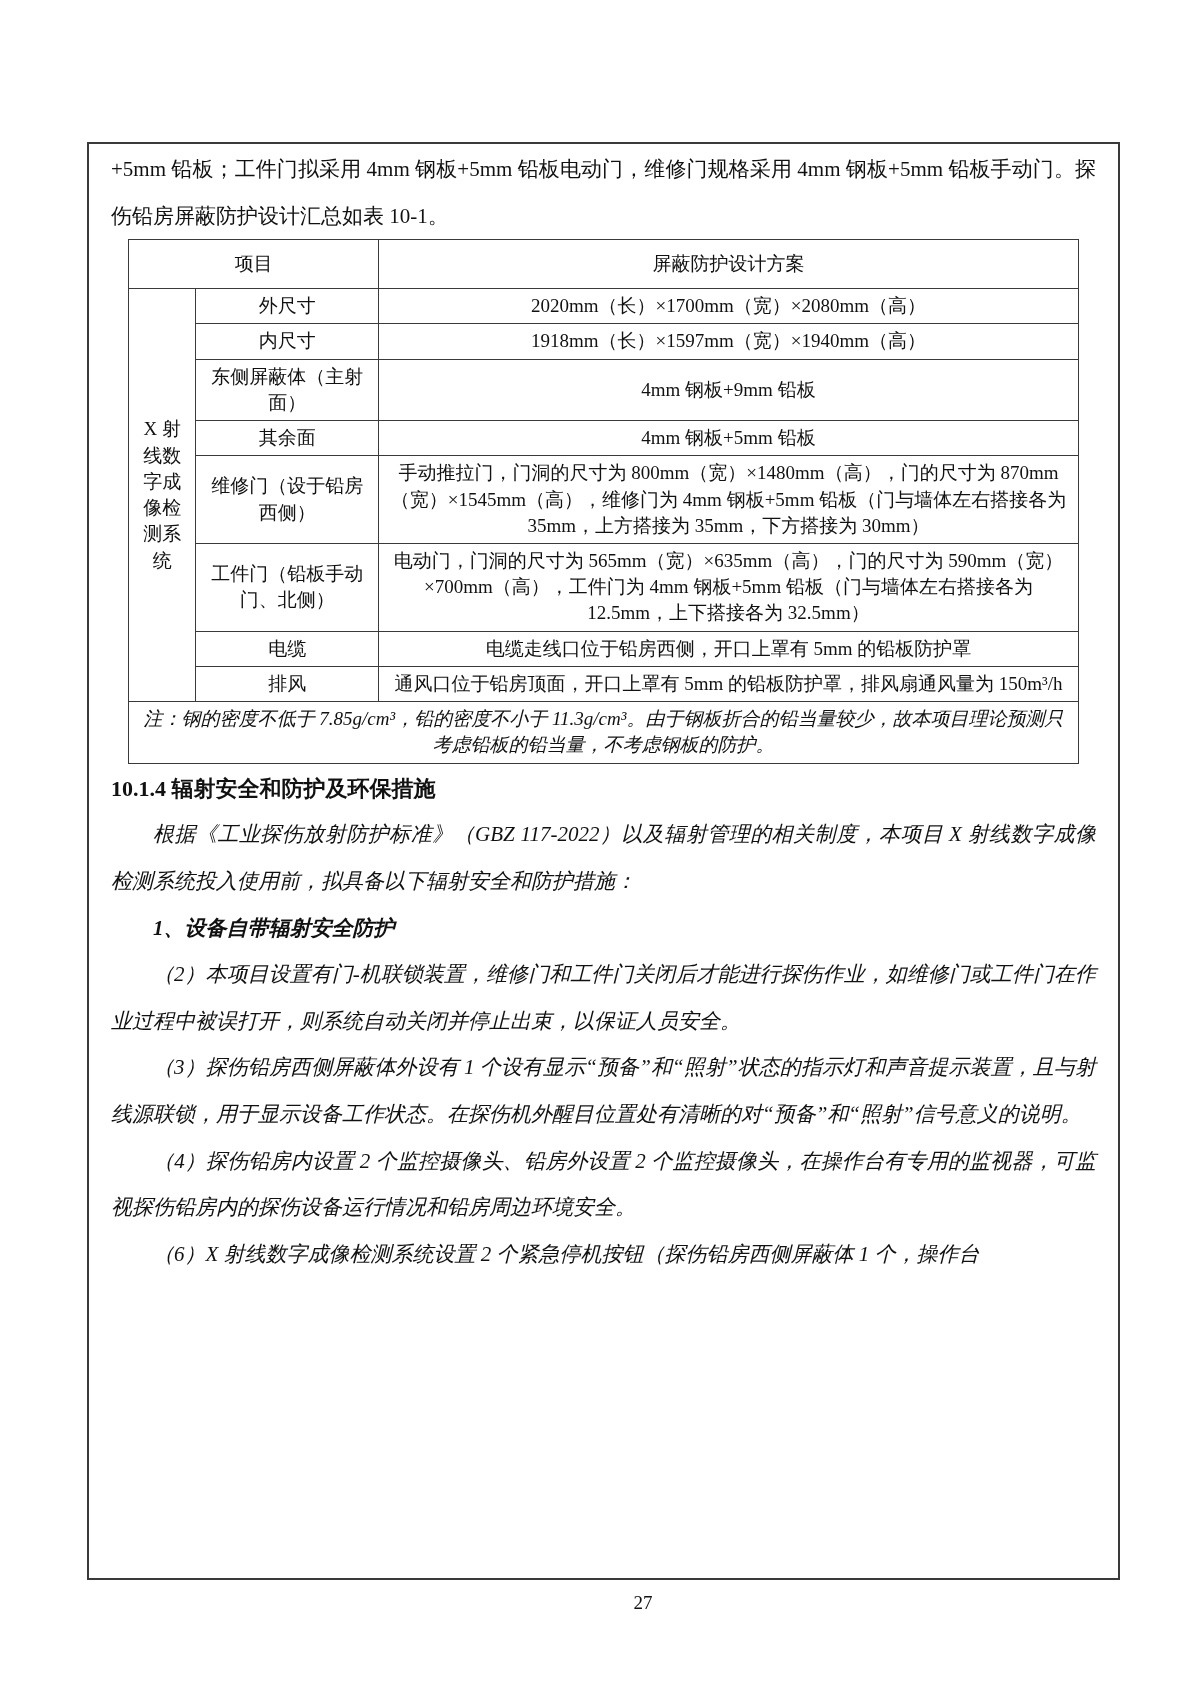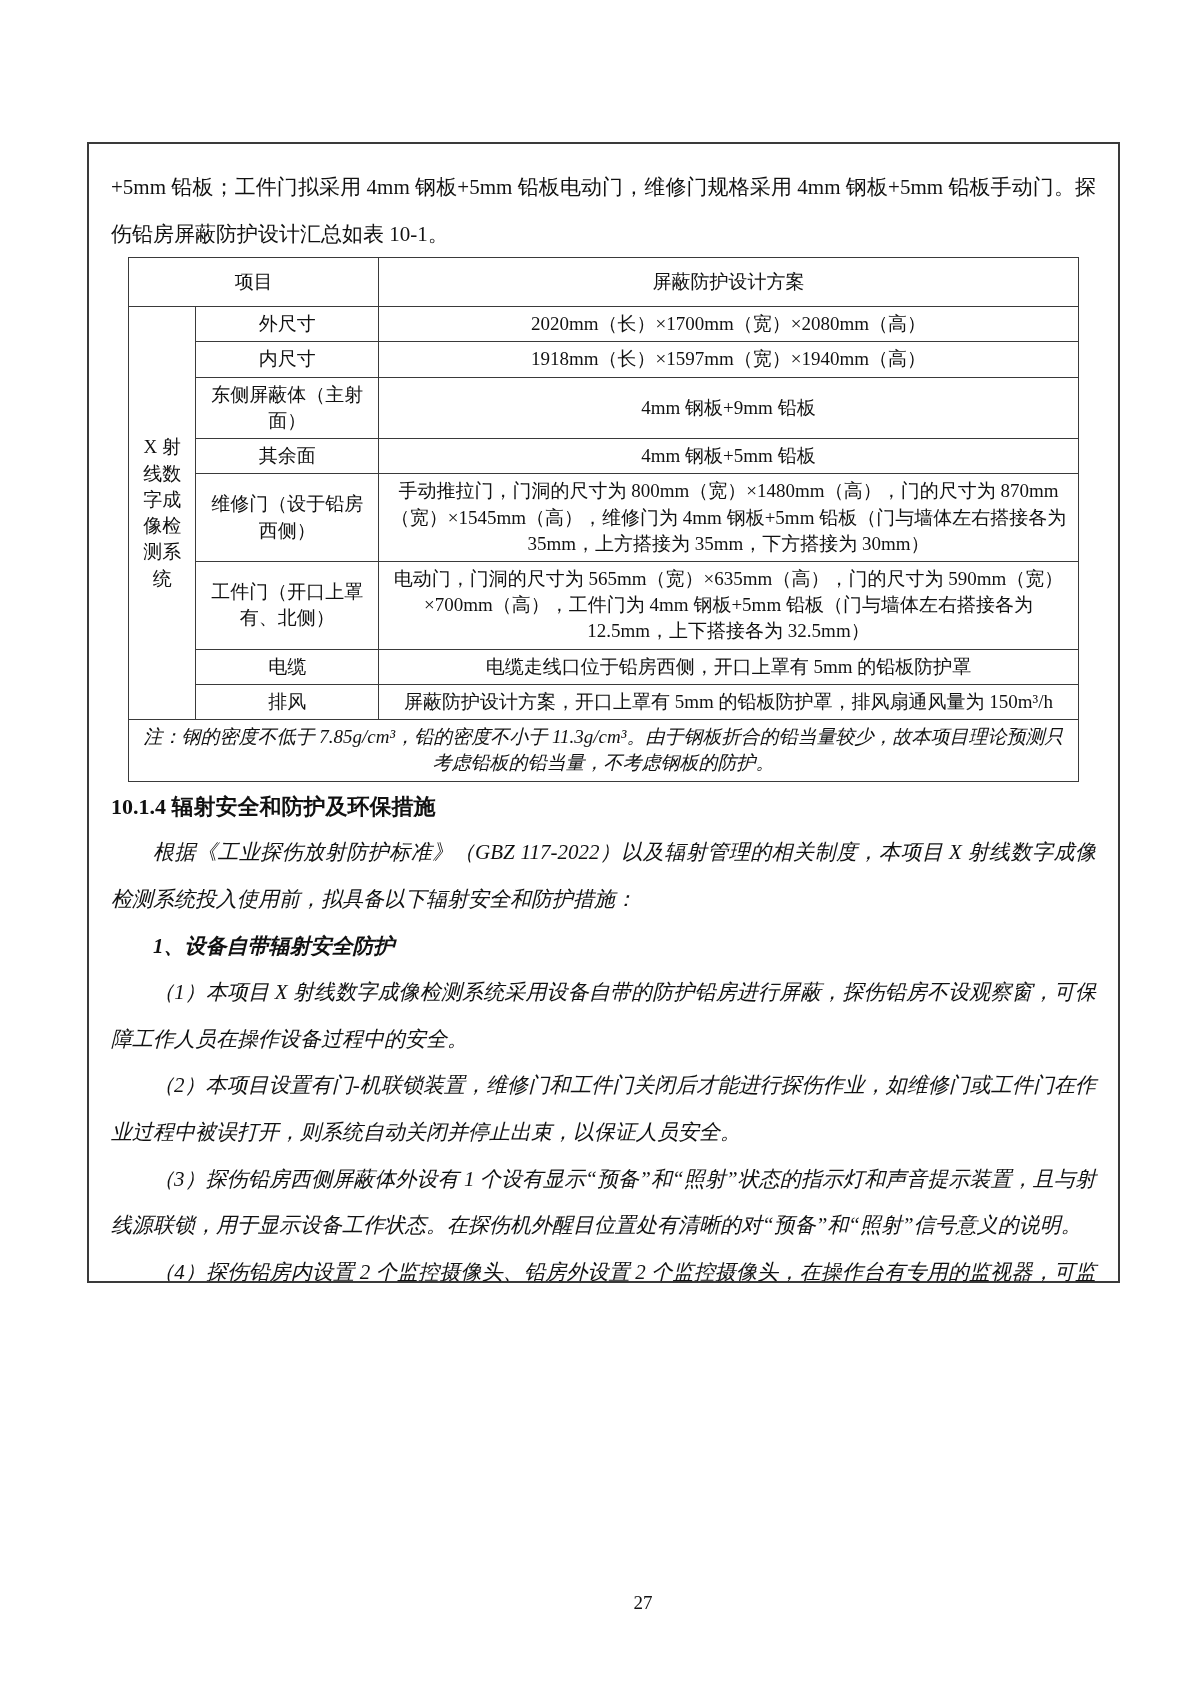--- a/index.html
+++ b/index.html
@@ -7,24 +7,24 @@
     position:relative;
     width:1200px;height:1697px;
     background:#ffffff;
     font-family:"Liberation Serif","DejaVu Serif",serif;
     color:#111111;
     overflow:hidden;
   }
   .frame{
     position:absolute;
     left:87px;top:142px;
-    width:1033px;height:1141px;
+    width:1033px;height:1438px;
     border:2px solid #3a3a3a;
     box-sizing:border-box;
-    padding:20px 22px 0 22px;
+    padding:2px 22px 0 22px;
     overflow:hidden;
   }
   .para{
     font-size:21px;
     line-height:2.22;
     text-align:justify;
     margin:0;
   }
   .indent{text-indent:2em;font-style:italic;}
   .bold{font-weight:bold;}
@@ -109,44 +109,43 @@
         </tr>
         <tr>
           <td class="label-cell">其余面</td>
           <td>4mm 钢板+5mm 铅板</td>
         </tr>
         <tr>
           <td class="label-cell">维修门（设于铅房西侧）</td>
           <td>手动推拉门，门洞的尺寸为 800mm（宽）×1480mm（高），门的尺寸为 870mm（宽）×1545mm（高），维修门为 4mm 钢板+5mm 铅板（门与墙体左右搭接各为 35mm，上方搭接为 35mm，下方搭接为 30mm）</td>
         </tr>
         <tr>
-          <td class="label-cell">工件门（开口上罩有、北侧）</td>
+          <td class="label-cell">工件门（铅板手动门、北侧）</td>
           <td>电动门，门洞的尺寸为 565mm（宽）×635mm（高），门的尺寸为 590mm（宽）×700mm（高），工件门为 4mm 钢板+5mm 铅板（门与墙体左右搭接各为 12.5mm，上下搭接各为 32.5mm）</td>
         </tr>
         <tr>
           <td class="label-cell">电缆</td>
           <td class="val-left">电缆走线口位于铅房西侧，开口上罩有 5mm 的铅板防护罩</td>
         </tr>
         <tr>
           <td class="label-cell">排风</td>
-          <td class="val-left">屏蔽防护设计方案，开口上罩有 5mm 的铅板防护罩，排风扇通风量为 150m³/h</td>
+          <td class="val-left">通风口位于铅房顶面，开口上罩有 5mm 的铅板防护罩，排风扇通风量为 150m³/h</td>
         </tr>
         <tr>
           <td class="note-cell" colspan="3">注：钢的密度不低于 7.85g/cm³，铅的密度不小于 11.3g/cm³。由于钢板折合的铅当量较少，故本项目理论预测只考虑铅板的铅当量，不考虑钢板的防护。</td>
         </tr>
       </tbody>
     </table>
 
     <div class="section-heading">10.1.4 辐射安全和防护及环保措施</div>
 
     <p class="para indent">根据《工业探伤放射防护标准》（GBZ 117-2022）以及辐射管理的相关制度，本项目 X 射线数字成像检测系统投入使用前，拟具备以下辐射安全和防护措施：</p>
 
     <p class="para indent bold">1、设备自带辐射安全防护</p>
 
-    <p class="para indent">（1）本项目 X 射线数字成像检测系统采用设备自带的防护铅房进行屏蔽，探伤铅房不设观察窗，可保障工作人员在操作设备过程中的安全。</p>
     <p class="para indent">（2）本项目设置有门-机联锁装置，维修门和工件门关闭后才能进行探伤作业，如维修门或工件门在作业过程中被误打开，则系统自动关闭并停止出束，以保证人员安全。</p>
     <p class="para indent">（3）探伤铅房西侧屏蔽体外设有 1 个设有显示“预备”和“照射”状态的指示灯和声音提示装置，且与射线源联锁，用于显示设备工作状态。在探伤机外醒目位置处有清晰的对“预备”和“照射”信号意义的说明。</p>
     <p class="para indent">（4）探伤铅房内设置 2 个监控摄像头、铅房外设置 2 个监控摄像头，在操作台有专用的监视器，可监视探伤铅房内的探伤设备运行情况和铅房周边环境安全。</p>
     <p class="para indent">（6）X 射线数字成像检测系统设置 2 个紧急停机按钮（探伤铅房西侧屏蔽体 1 个，操作台</p>
 
   </div>
 
   <div class="page-num">27</div>
 
 </div>

